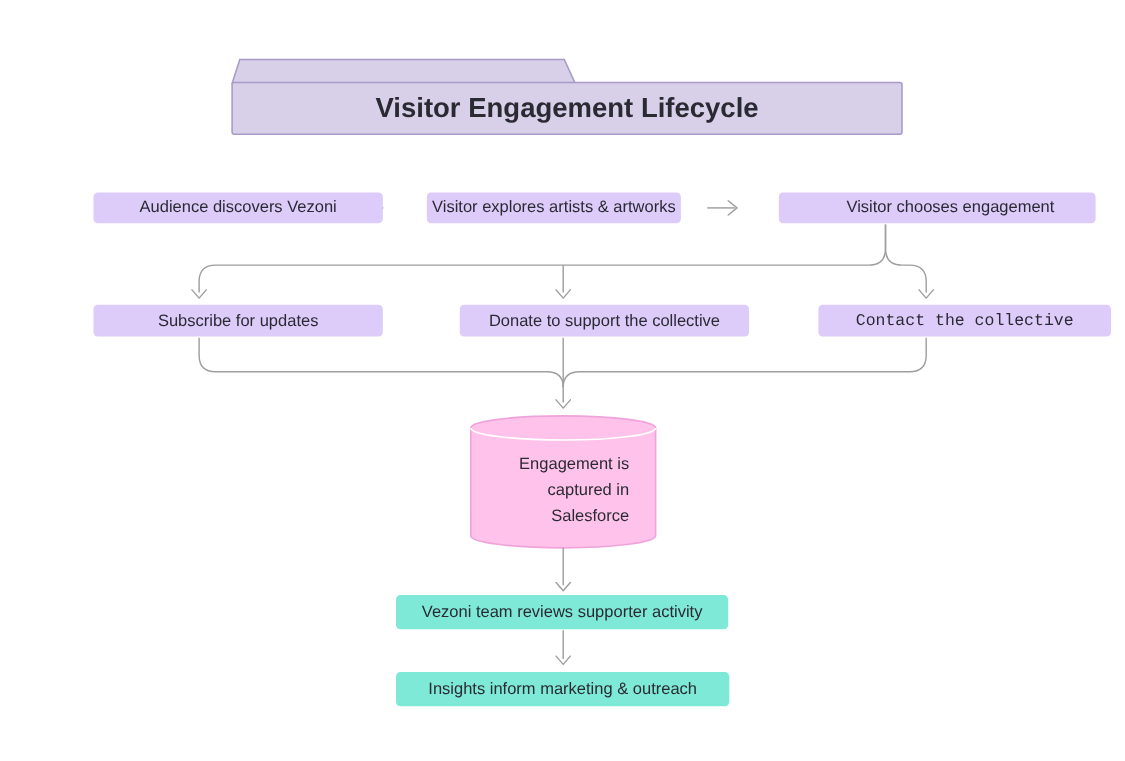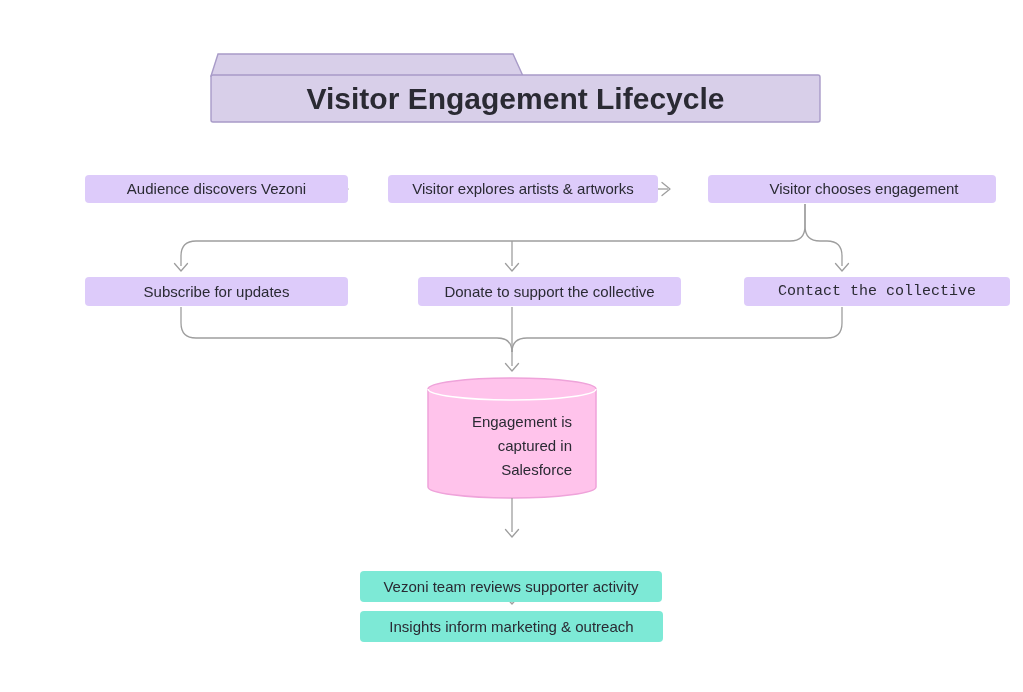--- a/index.html
+++ b/index.html
@@ -56,21 +56,21 @@
   }
   .process { background: var(--process-fill, #ddcbfa); margin-left: 35px; }
   .outcome { background: var(--outcome-fill, #7de9d6); }
   .title-text {
     position: absolute;
     left: 211px; top: 75px;
     width: 609px; height: 47px;
     display: flex;
     align-items: center;
     justify-content: center;
-    font-size: 30px;
+    font-size: 25px;
     font-weight: bold;
     color: var(--text, #2a2a33);
   }
   .db-text {
     position: absolute;
     left: 452px; top: 410px;
     width: 120px;
     text-align: right;
     font-size: 15px;
     line-height: 24px;
@@ -114,25 +114,25 @@
     <path class="edge" d="M512,498 L512,532"></path>
     <path class="arrowhead" d="M505.5,529.5 L512,537 L518.5,529.5"></path>
 
     <path class="edge" d="M512,573 L512,599"></path>
     <path class="arrowhead" d="M505.5,596.5 L512,604 L518.5,596.5"></path>
   </svg>
 
   <div class="title-text">Visitor Engagement Lifecycle</div>
 
   <div class="node process" style="left:50px; top:175px; width:263px; height:28px;">Audience discovers Vezoni</div>
-  <div class="node process" style="left:353px; top:175px; width:270px; height:28px;">Visitor explores artists &amp; artworks</div>
+  <div class="node process" style="left:353px; top:175px; width:231px; height:28px;">Visitor explores artists &amp; artworks</div>
   <div class="node process" style="left:673px; top:175px; width:264px; height:28px;padding-left:24px;">Visitor chooses engagement</div>
 
   <div class="node process" style="left:50px; top:277px; width:263px; height:29px;">Subscribe for updates</div>
   <div class="node process" style="left:383px; top:277px; width:263px; height:29px;">Donate to support the collective</div>
   <div class="node process" style="left:709px; top:277px; width:266px; height:29px;font-family:Liberation Mono, monospace;">Contact the collective</div>
 
   <div class="db-text">Engagement is captured in Salesforce</div>
 
-  <div class="node outcome" style="left:360px; top:541px; width:302px; height:31px;margin-top:30px;">Vezoni team reviews supporter activity</div>
+  <div class="node outcome" style="left:360px; top:541px; width:302px; height:31px;">Vezoni team reviews supporter activity</div>
   <div class="node outcome" style="left:360px; top:611px; width:303px; height:31px;">Insights inform marketing &amp; outreach</div>
 
 </div>
 
 </body></html>

